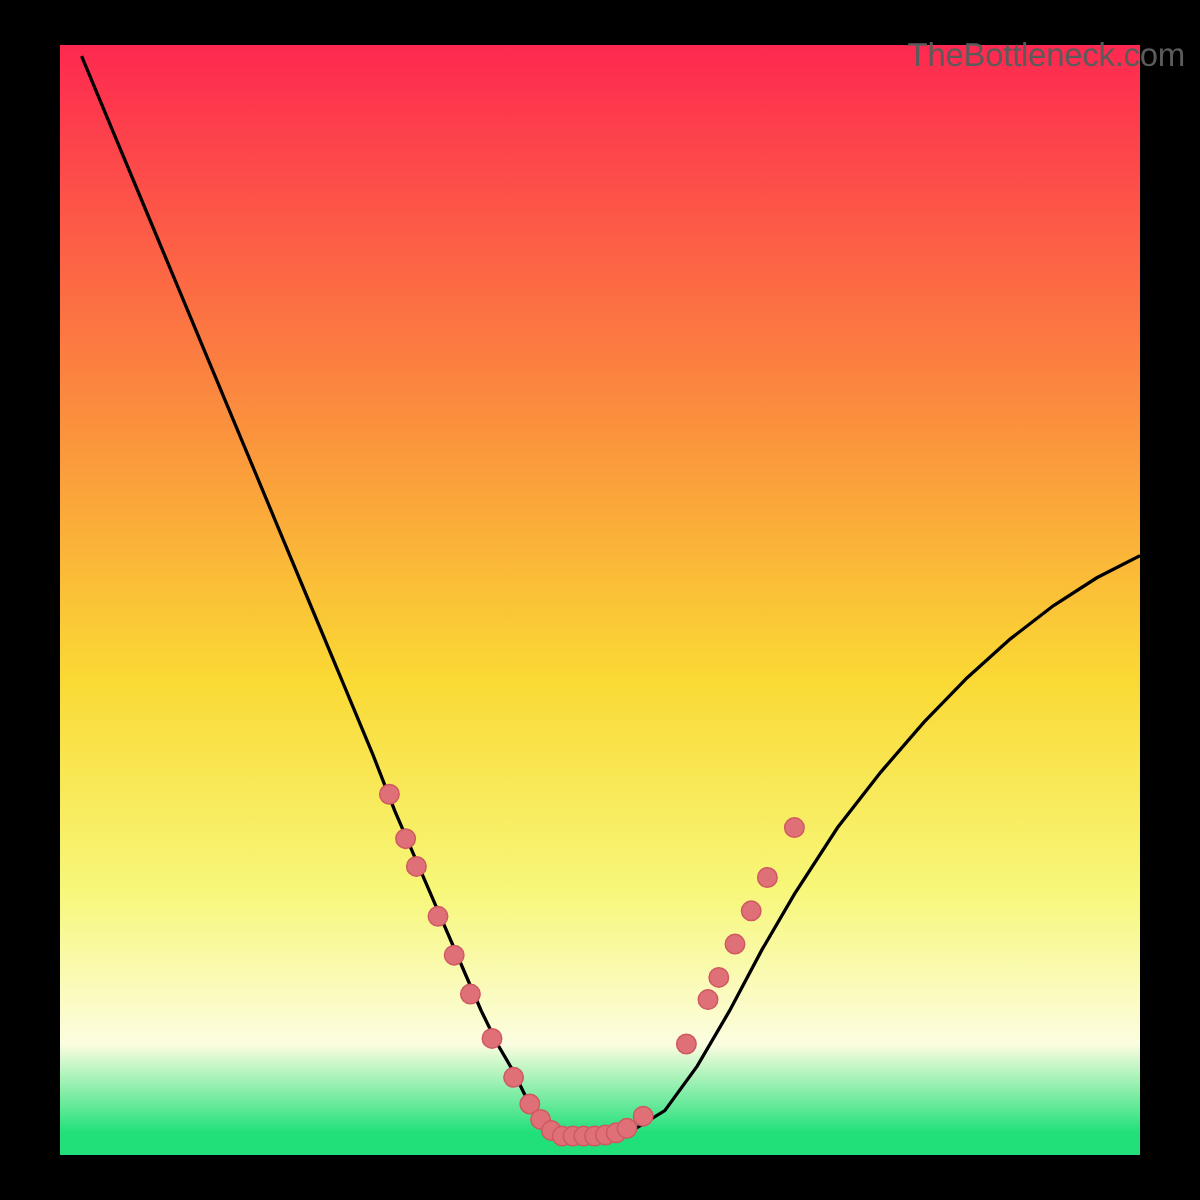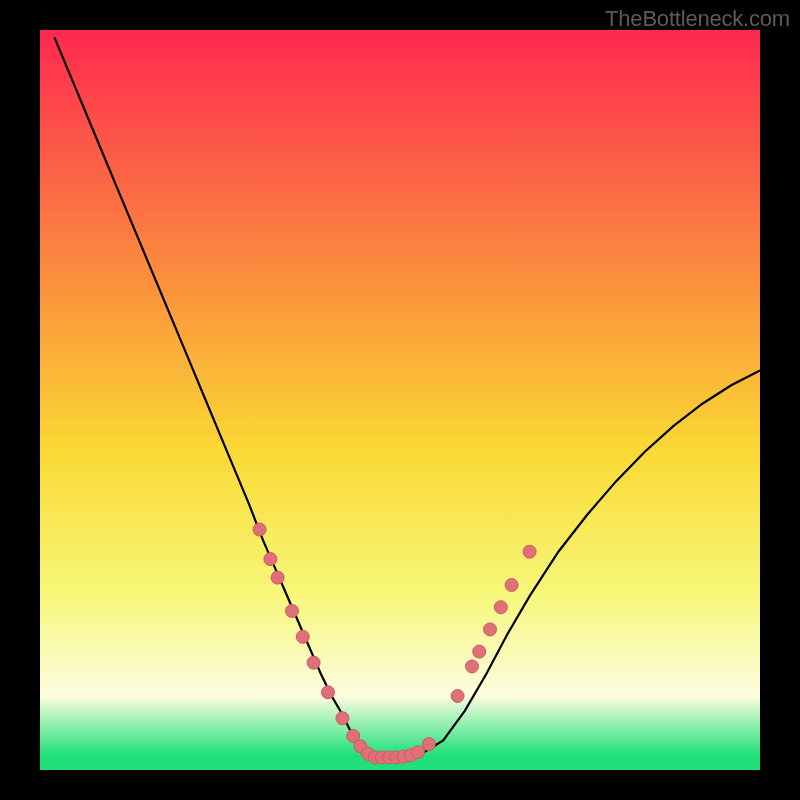--- a/index.html
+++ b/index.html
@@ -12,21 +12,21 @@
     overflow: hidden;
   }
   .canvas {
     position: relative;
     width: 800px;
     height: 800px;
     background: #000;
   }
   .watermark {
     position: absolute;
-    top: 6px;
+    top: 24px;
     right: 10px;
     color: #5b5b5b;
     font-size: 22px;
     font-weight: 500;
     z-index: 50;
     letter-spacing: -0.2px;
   }
   .plot-area {
     position: absolute;
     left: 40px;

